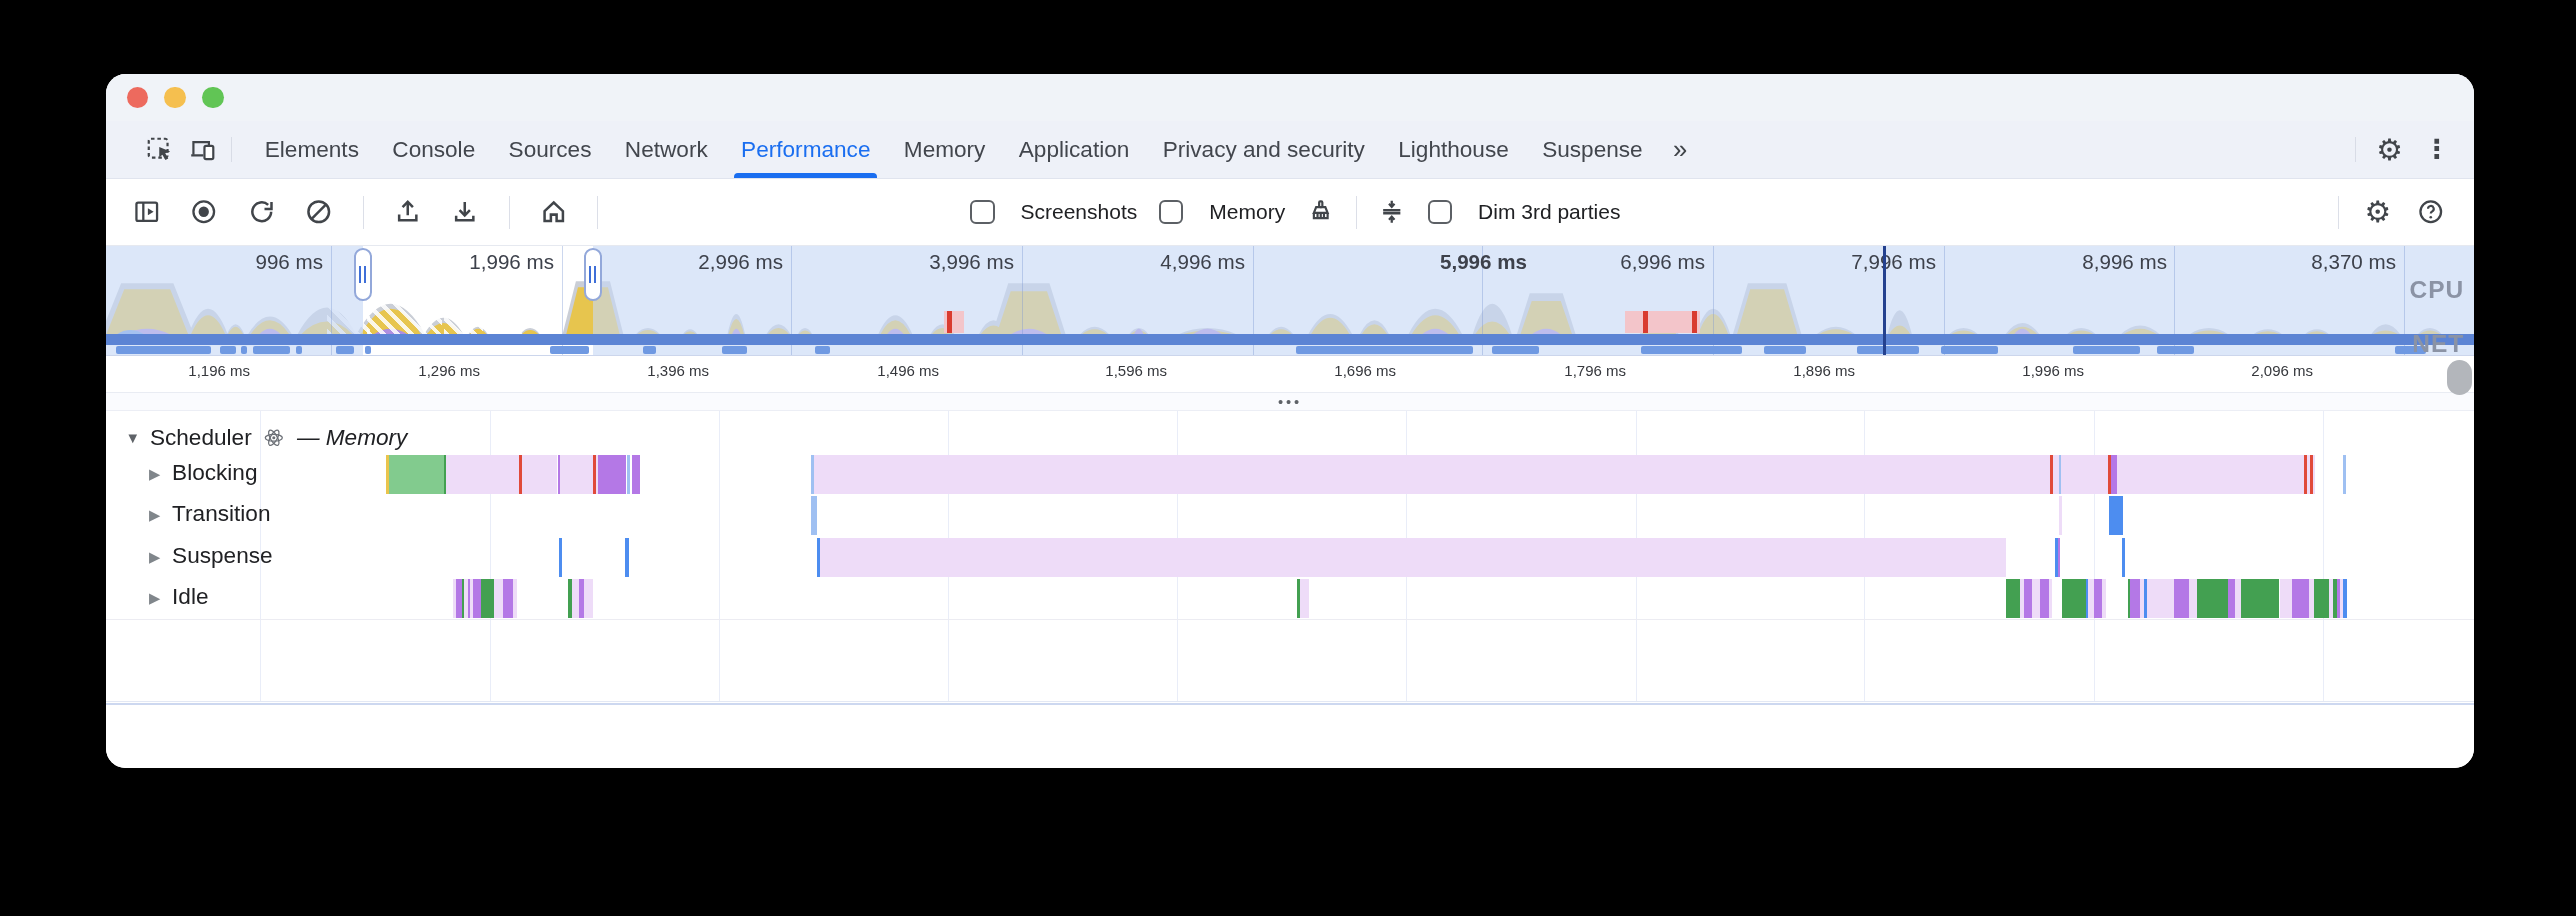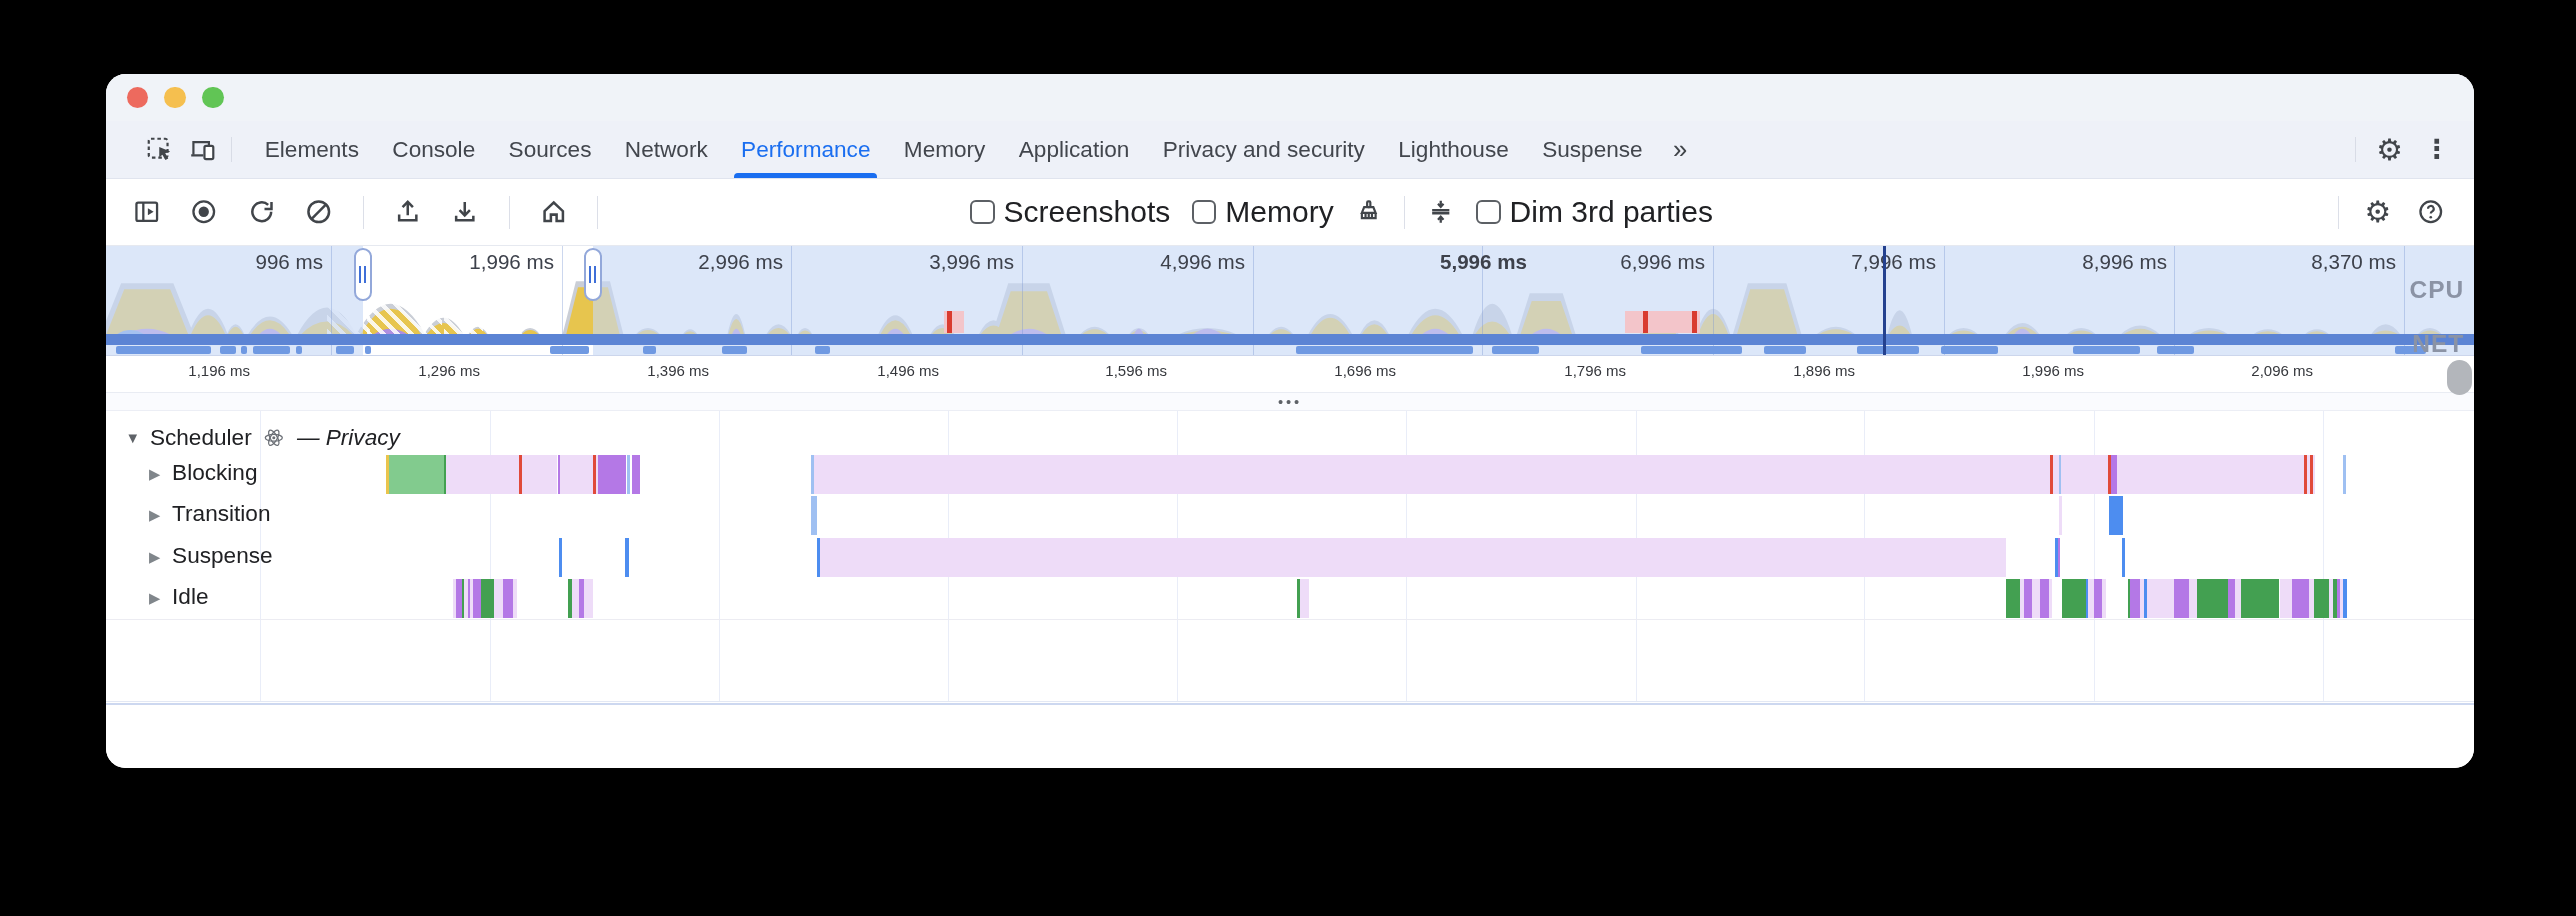--- a/index.html
+++ b/index.html
@@ -20,21 +20,21 @@
   .tab.active::after{content:"";position:absolute;left:9.8px;right:9.8px;bottom:0;height:4.9px;border-radius:3.9px 3.9px 0 0;background:#1a6ef0;}
   .tab.more{font-size:25.5px;color:#41454a;padding:0 13.7px;}
   #tabbar .righticons{margin-left:auto;display:flex;align-items:center;gap:19.6px;padding-right:23.6px;}
   .glyph{font-size:29.5px;color:#41454a;line-height:1;}
   
   #toolbar{position:absolute;left:0;top:105px;width:100%;height:67px;background:#fff;border-bottom:1px solid #e6e9f0;}
   #tb-left{position:absolute;left:26.5px;top:0;height:100%;display:flex;align-items:center;gap:30px;}
   #tb-center{position:absolute;left:864px;top:0;height:100%;display:flex;align-items:center;gap:21.6px;}
   #tb-right{position:absolute;right:29.5px;top:0;height:100%;display:flex;align-items:center;gap:25.5px;}
   .chk{width:24.5px;height:24.5px;border:2.5px solid #5c6065;border-radius:5.9px;background:#fff;flex:0 0 auto;}
-  .chklabel{font-size:30px;color:#202124;margin-left:9px;white-space:nowrap;}
+  .chklabel{font-size:21px;color:#202124;margin-left:26px;white-space:nowrap;}
   .chkgroup{display:flex;align-items:center;}
   .tbsep{width:1px;height:33px;background:#dcdfe8;}
   
   #overview{position:absolute;left:0;top:172px;width:100%;height:110px;background:#fff;overflow:hidden;border-bottom:1px solid #ccd6ec;}
   .ov-grid{position:absolute;top:0;bottom:0;width:1px;background:rgba(120,150,210,.38);}
   .ov-tint{position:absolute;top:0;bottom:0;background:rgba(199,216,246,.62);}
   .ov-label{position:absolute;top:3.9px;font-size:20.6px;color:#3d414b;white-space:nowrap;}
   .ov-bluebar{position:absolute;left:0;top:88px;width:100%;height:10.8px;background:#5c84d4;}
   .net-seg{position:absolute;top:100px;height:7.9px;background:#6f99e2;border-radius:2px;}
   .handle{position:absolute;top:2px;width:17.7px;height:53px;background:#fff;border:2px solid #93a8da;border-radius:8.8px;display:flex;align-items:center;justify-content:center;gap:2.9px;}
@@ -322,21 +322,21 @@
       <span class="tri">▼</span>
       <span>Scheduler</span>
       <span style="display:inline-flex;margin:0 2px;">
         <svg width="21.6" height="21.6" viewBox="0 0 24 24" fill="none" stroke="#6b6f76" stroke-width="1.4">
           <ellipse cx="12" cy="12" rx="9.5" ry="3.8"></ellipse>
           <ellipse cx="12" cy="12" rx="9.5" ry="3.8" transform="rotate(60 12 12)"></ellipse>
           <ellipse cx="12" cy="12" rx="9.5" ry="3.8" transform="rotate(120 12 12)"></ellipse>
           <circle cx="12" cy="12" r="1.7" fill="#6b6f76" stroke="none"></circle>
         </svg>
       </span>
-      <span style="font-style:italic;">— Privacy</span>
+      <span style="font-style:italic;">— Memory</span>
     </div>
     <div id="trows">
           <div class="rowlabel" style="top: 49px;">
             <span class="tri">▶</span>
             <span>Blocking</span>
           </div>
           <div class="seg" style="left: 280px; width: 2.9px; top: 44px; background: rgb(233, 196, 76);"></div>
           <div class="seg" style="left: 283px; width: 55px; top: 44px; background: rgb(130, 203, 142);"></div>
           <div class="seg" style="left: 338px; width: 2px; top: 44px; background: rgb(67, 160, 81);"></div>
           <div class="seg" style="left: 340px; width: 74px; top: 44px; background: rgb(238, 220, 248);"></div>

